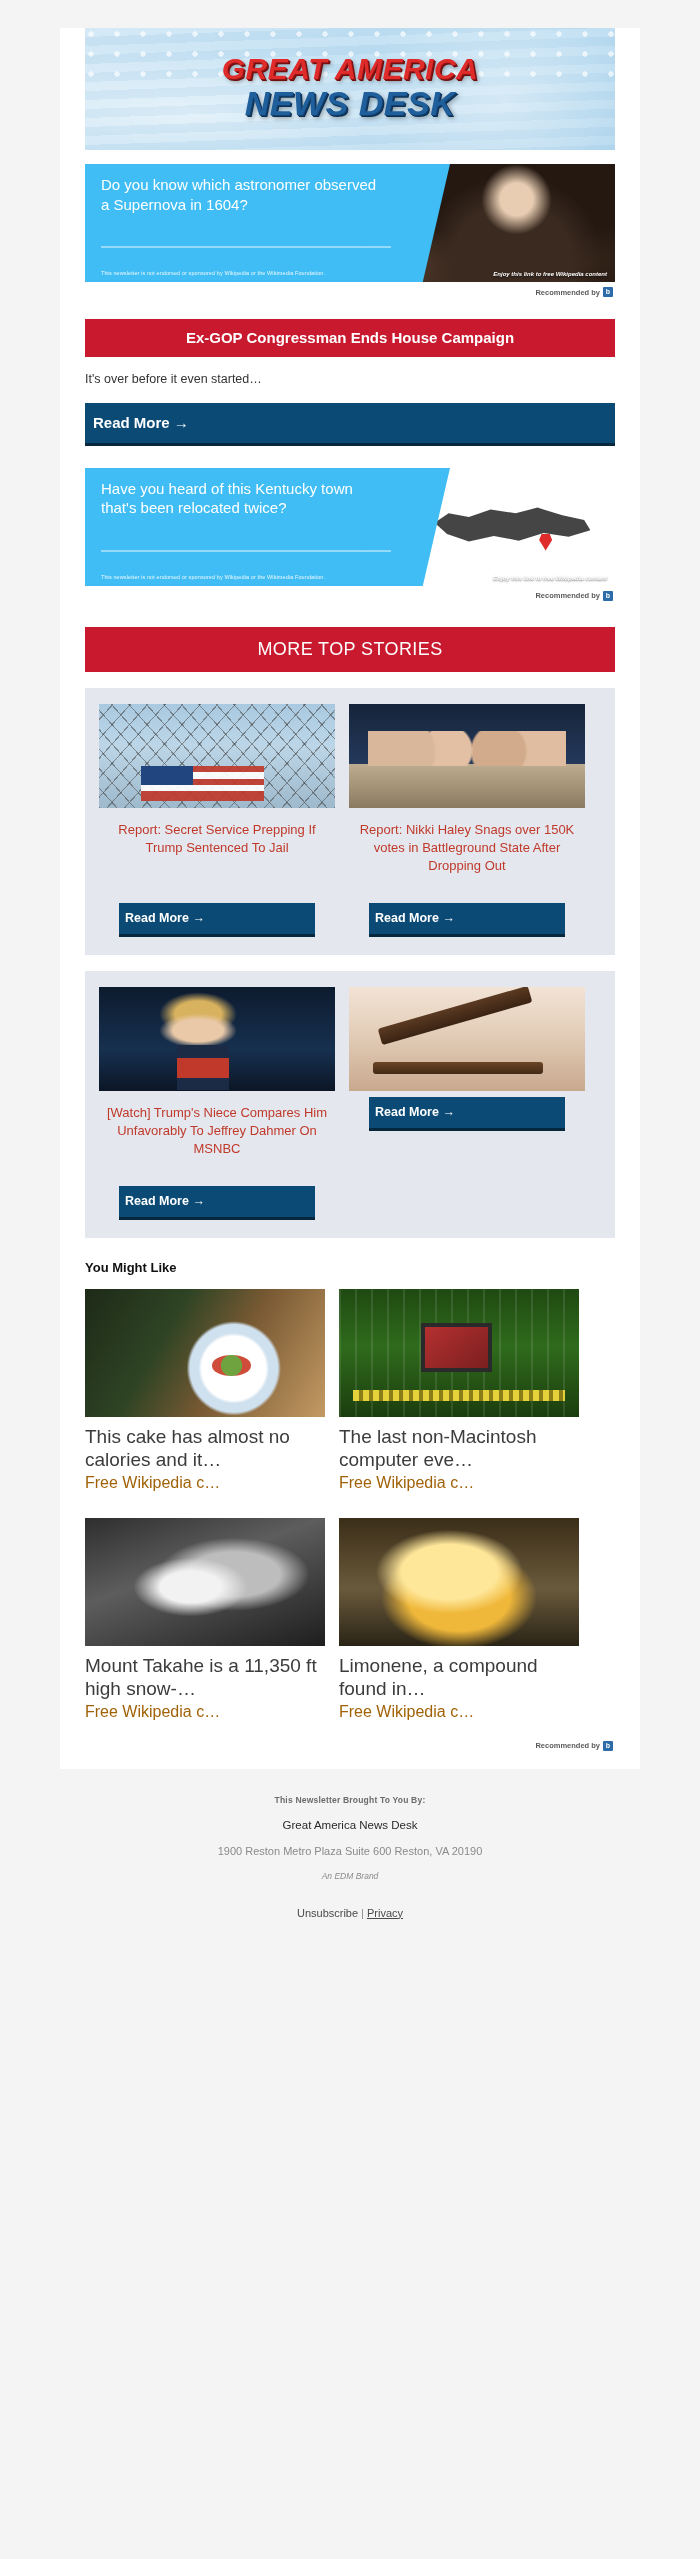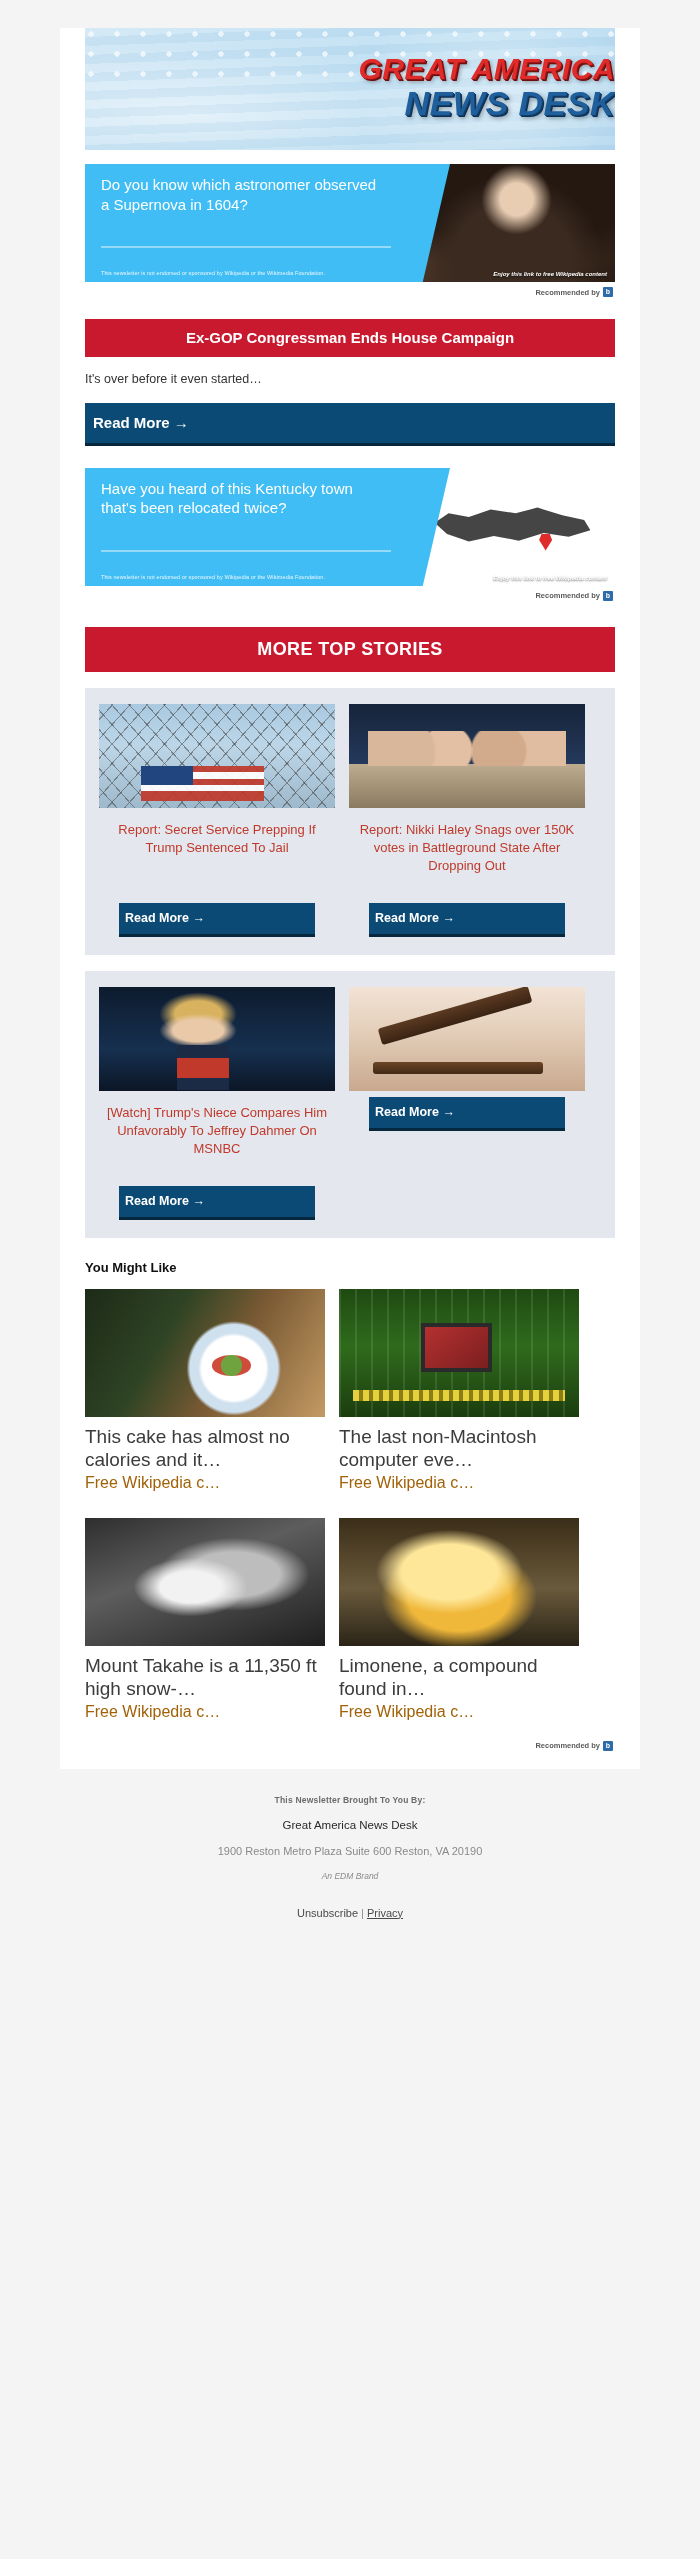--- a/index.html
+++ b/index.html
@@ -29,21 +29,21 @@
   }
   .banner .stripes {
     position: absolute; left: 0; top: 0; width: 100%; height: 100%;
     background-image: repeating-linear-gradient(
       178deg, rgba(255,255,255,.14) 0 9px, rgba(170,205,230,.16) 9px 18px);
   }
   .banner .glow {
     position: absolute; right: -40px; bottom: -60px; width: 300px; height: 220px;
     background: radial-gradient(ellipse, rgba(255,255,255,.45) 0%, rgba(255,255,255,0) 70%);
   }
-  .banner-text { position: absolute; left: 0; right: 0; top: 26px; text-align: right; }
+  .banner-text { position: absolute; left: 0; right: 0; top: 26px; text-align: center; }
   .banner-l1 {
     font-size: 30px; font-weight: bold; font-style: italic; letter-spacing: .5px;
     color: #e02b2b; text-shadow: 1px 1px 0 #8e1414, 2px 2px 0 #6d0f0f, 3px 3px 4px rgba(0,0,0,.35);
     line-height: 1; font-family: "Liberation Sans", sans-serif;
   }
   .banner-l2 {
     font-size: 34px; font-weight: bold; font-style: italic; letter-spacing: .5px;
     color: #1f5f9c; text-shadow: 1px 1px 0 #123f6c, 2px 2px 0 #0d2f52, 3px 3px 5px rgba(0,0,0,.4);
     line-height: 1.05; margin-top: 2px;
     font-family: "Liberation Sans", sans-serif;
@@ -234,21 +234,21 @@
     padding: 11px 8px; border: 0; border-bottom: 3px solid #06283f;
     text-decoration: none; cursor: pointer; line-height: 1.2;
   }
   .readmore.small {
     width: 196px; margin: 0; font-size: 12.5px; padding: 8px 6px;
   }
 
   .section-title {
     width: 530px; margin: 26px auto 2px auto;
     background: #c8192e; color: #ffffff;
-    font-size: 18px; font-weight: bold; text-align: center; letter-spacing: .4px;
+    font-size: 18px; font-weight: normal; text-align: center; letter-spacing: .4px;
     padding: 12px 8px;
   }
 
   
   .story-row {
     width: 530px; margin: 16px auto 0 auto;
     background: #e4e8ee; display: flex; gap: 14px;
     padding: 16px 14px 18px 14px;
   }
   .story { width: 236px; display: flex; flex-direction: column; align-items: center; }

